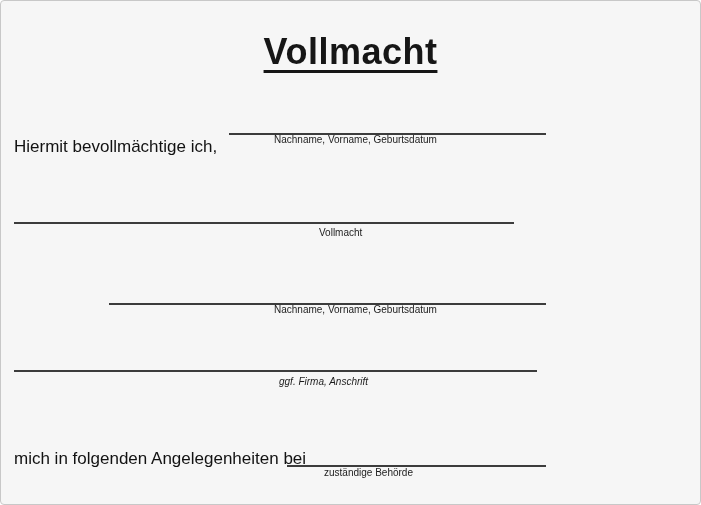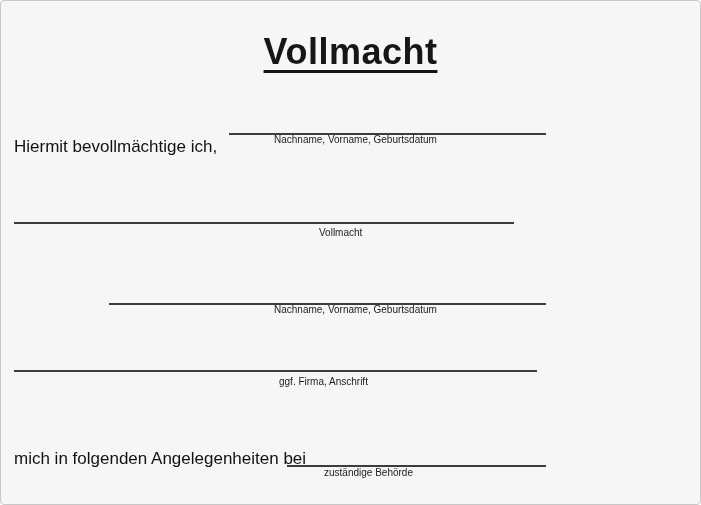--- a/index.html
+++ b/index.html
@@ -61,19 +61,19 @@
   <div class="blank-line" style="left:228px; top:132px; width:317px;"></div>
   <div class="hint" style="left:273px; top:133px;">Nachname, Vorname, Geburtsdatum</div>
 
   <div class="blank-line" style="left:13px; top:221px; width:500px;"></div>
   <div class="hint" style="left:318px; top:226px;">Vollmacht</div>
 
   <div class="blank-line" style="left:108px; top:302px; width:437px;"></div>
   <div class="hint" style="left:273px; top:303px;">Nachname, Vorname, Geburtsdatum</div>
 
   <div class="blank-line" style="left:13px; top:369px; width:523px;"></div>
-  <div class="hint" style="left:278px; top:375px;">ggf. Firma, Anschrift</div>
+  <div class="hint" style="left:278px; top:375px;font-style:italic;">ggf. Firma, Anschrift</div>
 
   <div class="lead" style="left:13px; top:448px;">mich in folgenden Angelegenheiten bei</div>
   <div class="blank-line" style="left:286px; top:464px; width:259px;"></div>
   <div class="hint" style="left:323px; top:466px;">zuständige Behörde</div>
 
 </div>
 
 </body></html>

